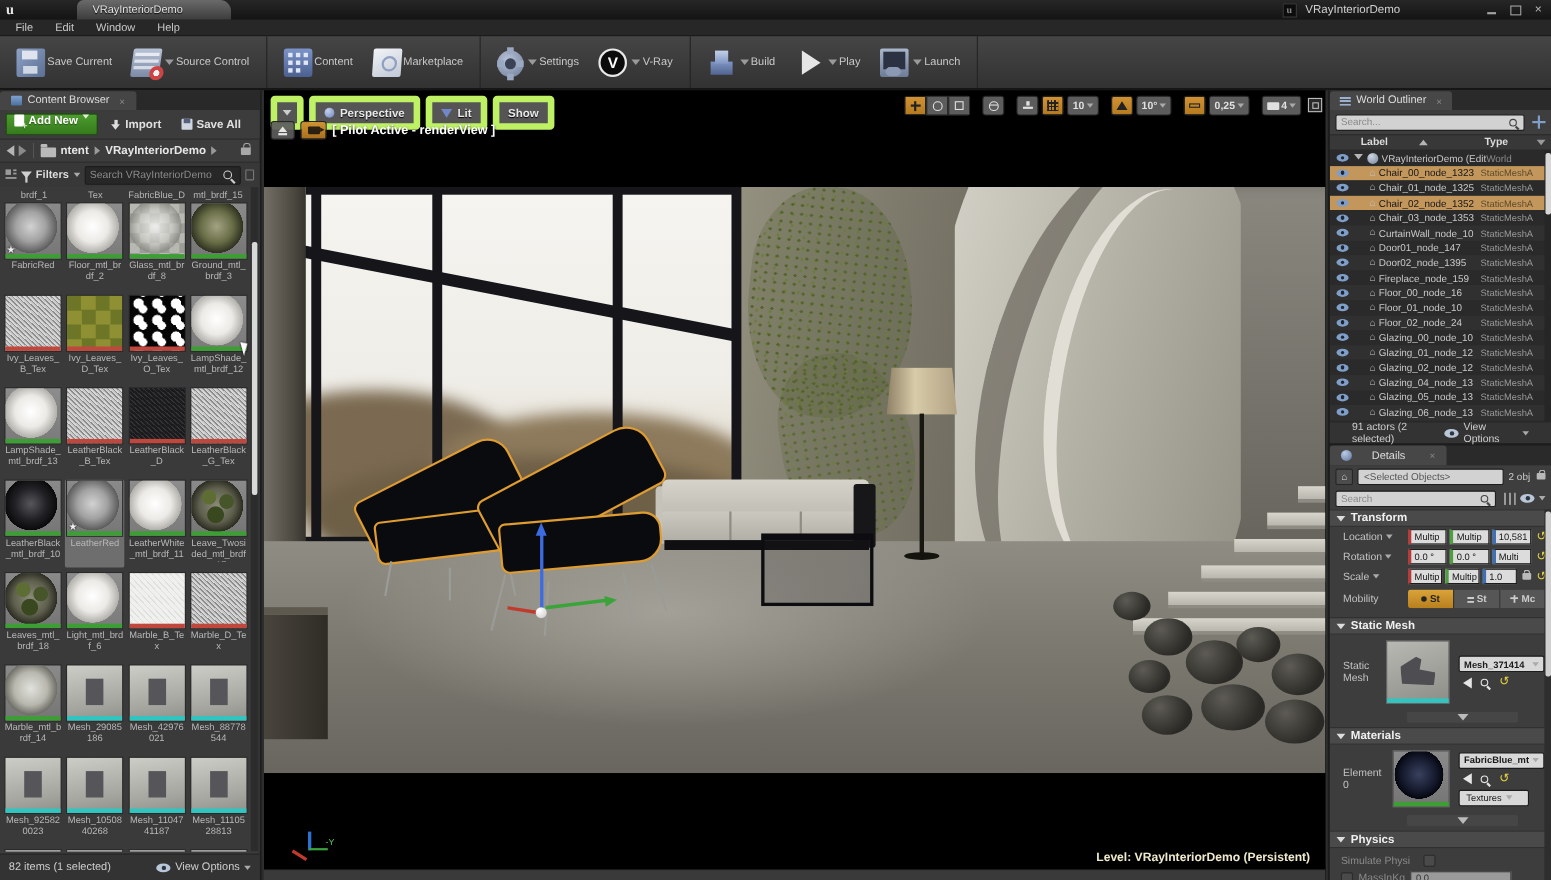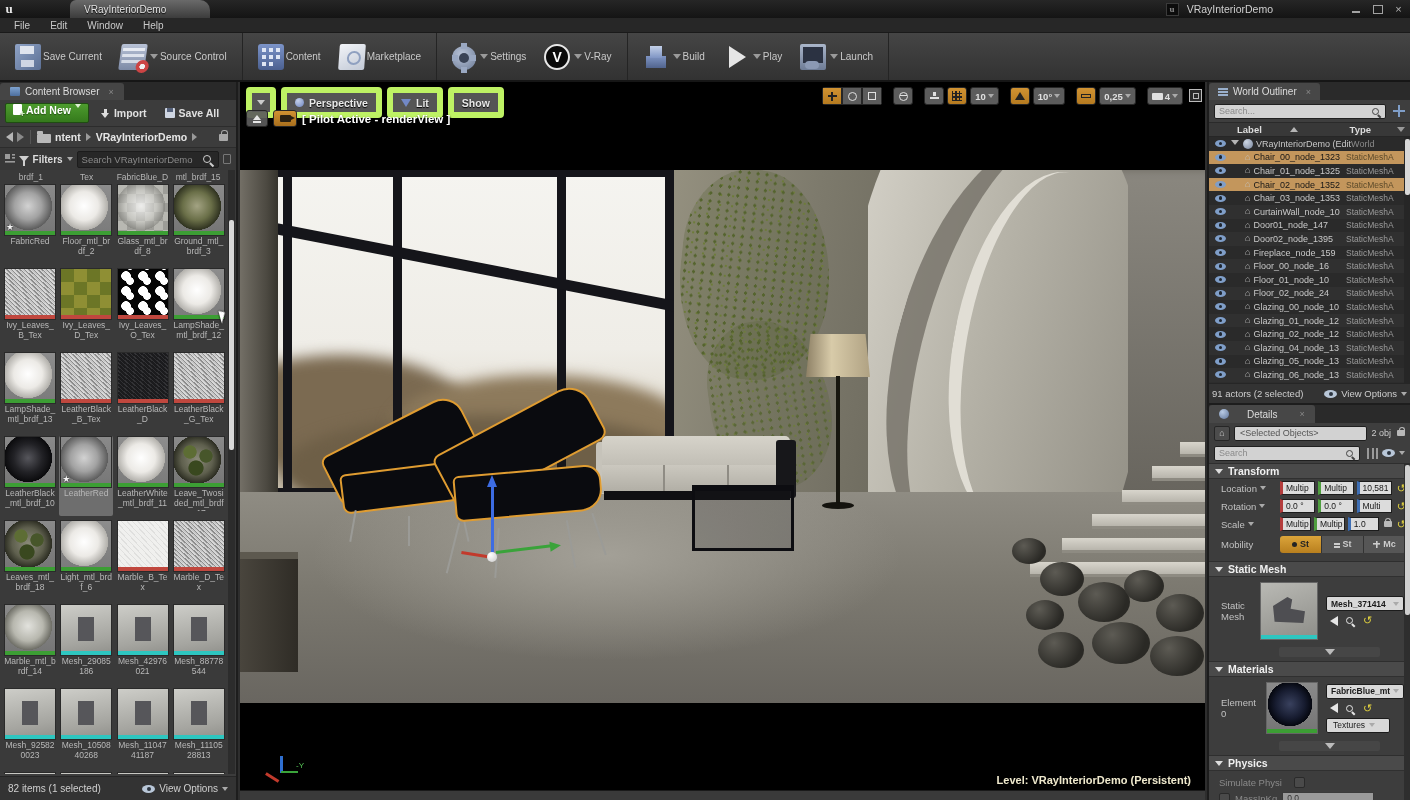--- a/index.html
+++ b/index.html
@@ -246,21 +246,21 @@
 .ol-row.selected{background:#c3965c;color:#161616}
 .ol-row.selected .ol-type{color:#5c4a2a}
 .row-eye{width:11px;height:7px;border-radius:50%;background:#7f9ec8;position:relative;margin:0 5px 0 6px;flex:none}
 .row-eye::after{content:"";position:absolute;left:3.5px;top:1.5px;width:3.5px;height:3.5px;border-radius:50%;background:#1d2530}
 .exp-tri{width:0;height:0;border-top:4px solid transparent;border-bottom:4px solid transparent;border-left:5px solid #b5b5b5;margin-right:2px}
 .actor-ico{color:#c5c5c5;font-size:9px;margin:0 3px 0 14px;flex:none;line-height:1}
 .world-ico{width:10px;height:10px;border-radius:50%;background:radial-gradient(circle at 35% 30%,#cdd6e4,#76839a);margin:0 3px 0 2px;flex:none}
 .ol-label{white-space:nowrap;overflow:hidden;flex:1}
 .ol-label .dim{color:#8a8a8a}
 .ol-type{width:64px;flex:none;color:#9a9a9a;font-size:8.5px;white-space:nowrap;overflow:hidden}
-.ol-footer{height:20px;background:#333;border-top:1px solid #262626;display:flex;align-items:center;padding:0 3px;font-size:9.5px;color:#cfcfcf}
+.ol-footer{height:20px;background:#333;border-top:1px solid #262626;display:flex;align-items:center;padding:0 20px;font-size:9.5px;color:#cfcfcf}
 .ol-scroll{position:absolute;right:0;top:0;width:6px;height:246px;background:#262626}
 .ol-thumb{position:absolute;right:0.5px;top:2px;width:5px;height:56px;background:#d8d8d8;border-radius:2px}
 
 .dt-tabs{height:20px;background:#2a2a2a;display:flex;align-items:flex-end;border-top:2px solid #1d1d1d}
 .dt-tab{height:18px;background:#474747;display:flex;align-items:center;gap:18px;padding:0 10px;font-size:10px;color:#ddd;border-radius:3px 3px 0 0}
 .dt-tabicon{width:10px;height:10px;border-radius:50%;background:radial-gradient(circle at 35% 30%,#b9cbe4,#5f7499)}
 .dt-objrow{height:20px;display:flex;align-items:center;gap:4px;padding:0 5px}
 .home-btn{width:16px;height:15px;background:#4c4c4c;border:1px solid #262626;border-radius:2px;display:flex;align-items:center;justify-content:center;color:#ddd;font-size:9px}
 .selobj-box{flex:1;height:15px;background:#d2d2d2;border:1px solid #1f1f1f;border-radius:2px;color:#555;font-size:9px;display:flex;align-items:center;padding:0 5px;white-space:nowrap;overflow:hidden}
 .objcount{font-size:9px;color:#ccc;white-space:nowrap}

